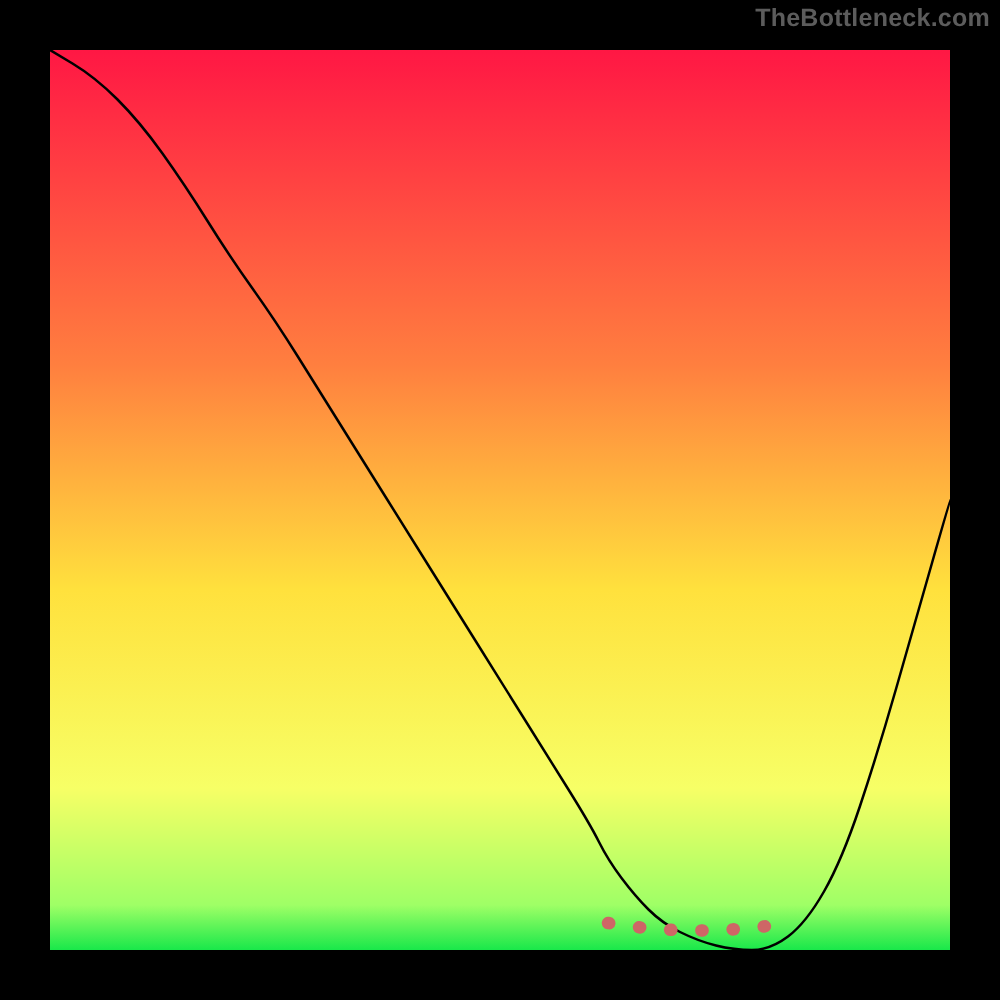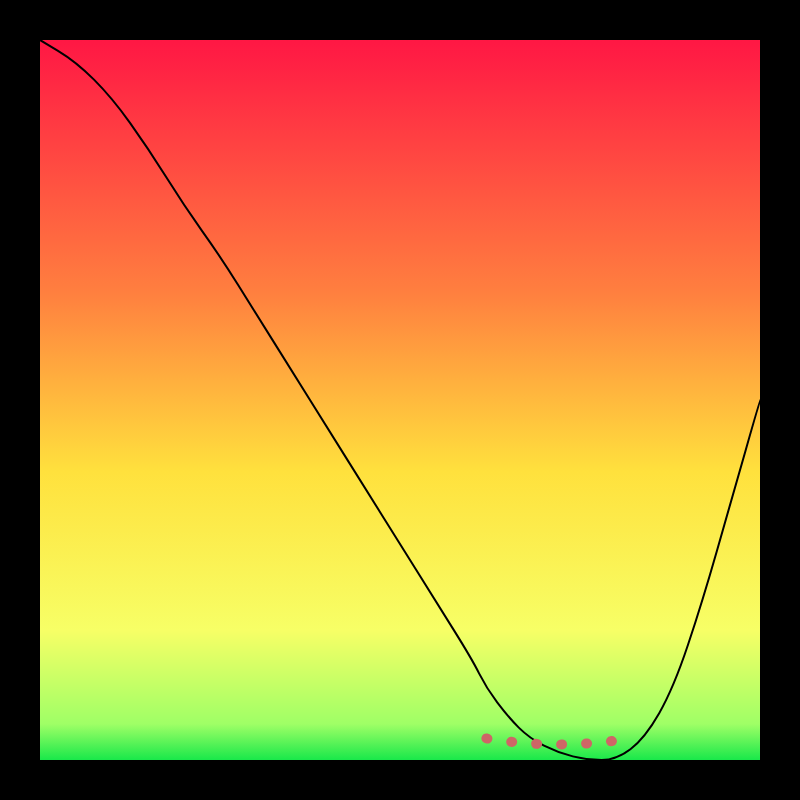--- a/index.html
+++ b/index.html
@@ -50,20 +50,21 @@
     stroke: #ce6666;
     stroke-width: 10;
     stroke-linecap: round;
     stroke-dasharray: 1 24;
   }
 </style>
 </head>
 <body>
 
 <div class="frame">
+  <div class="watermark">TheBottleneck.com</div>
   <div class="viewport">
     <svg viewBox="0 0 720 720">
       <defs>
         <linearGradient id="bg-grad" x1="0" y1="0" x2="0" y2="1">
           <stop id="g0" offset="0%" stop-color="#ff1744"></stop>
           <stop id="g1" offset="35%" stop-color="#ff7f3f"></stop>
           <stop id="g2" offset="60%" stop-color="#ffe13d"></stop>
           <stop id="g3" offset="82%" stop-color="#f7ff66"></stop>
           <stop id="g4" offset="95%" stop-color="#9fff66"></stop>
           <stop id="g5" offset="100%" stop-color="#19e84a"></stop>

